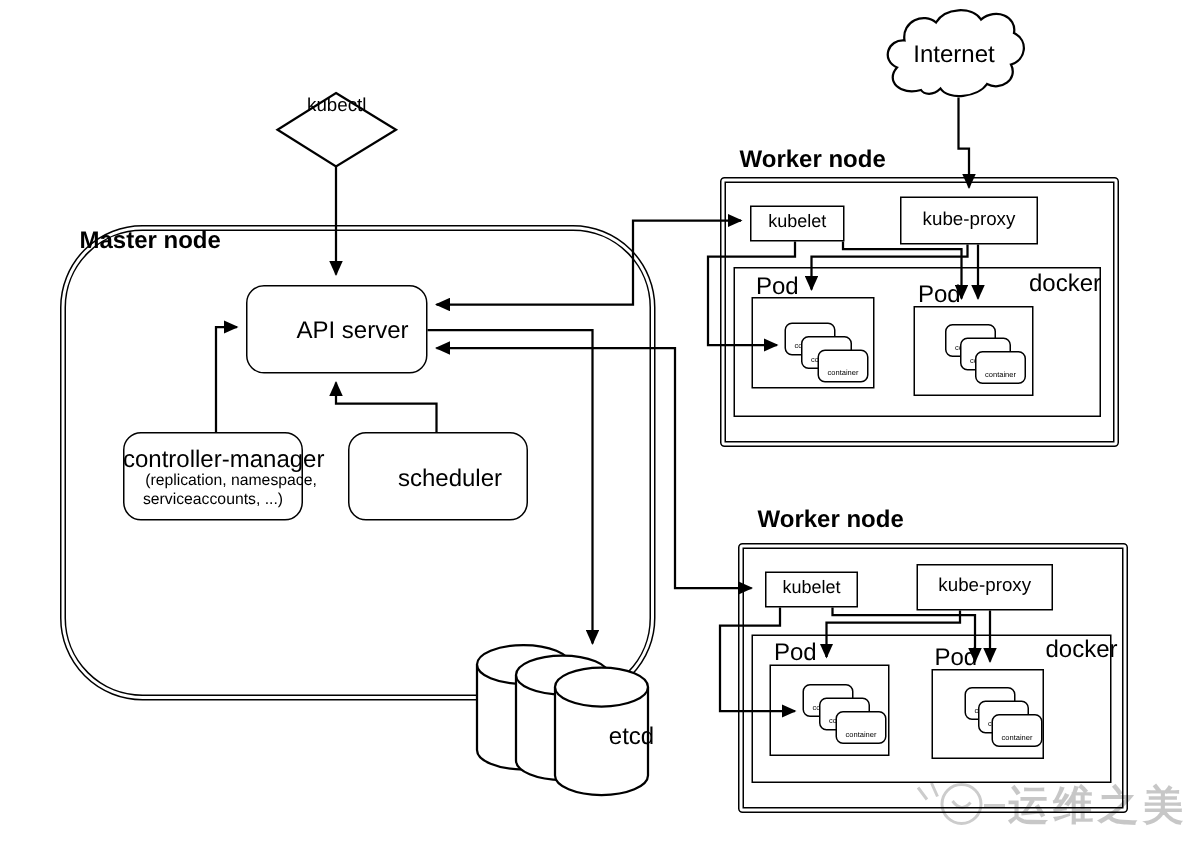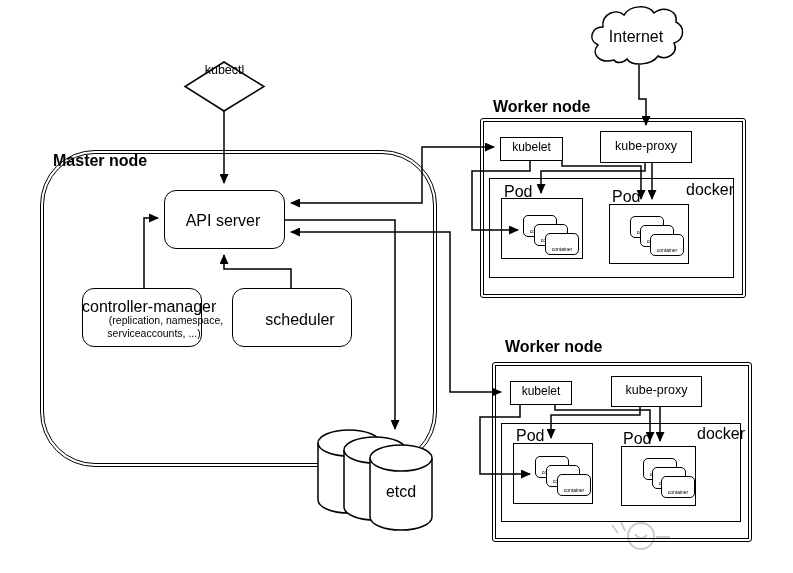--- a/index.html
+++ b/index.html
@@ -140,35 +140,36 @@
     <g fill="none" stroke="rgba(0,0,0,0.20)" stroke-width="2">
       <circle cx="641" cy="536" r="13"></circle>
       <path d="M635,534 q6,8 12,1"></path>
       <path d="M612,525 l6,8 M621,522 l4,9"></path>
       <path d="M656,537 h14"></path>
     </g>
   </svg>
 
   <div class="lbl bold txtlayer" style="left:53px;top:128px;margin-top:24px;">Master node</div>
   <div class="lbl ctr txtlayer" style="left:185px;top:63px;width:79px;font-size:12.5px;">kubectl</div>
-  <div class="lbl ctr txtlayer" style="left:164px;top:212px;width:118px;">API server</div>
+  <div class="lbl ctr txtlayer" style="left:176px;top:212px;width:118px;">API server</div>
   <div class="lbl ctr txtlayer" style="left:82px;top:298px;width:120px;">controller-manager</div>
-  <div class="lbl ctr small txtlayer" style="left:82px;top:314px;width:144px;padding-left:12px;">(replication, namespace,</div>
-  <div class="lbl ctr small txtlayer" style="left:82px;top:327px;width:120px;margin-left:12px;">serviceaccounts, ...)</div>
+  <div class="lbl ctr small txtlayer" style="left:82px;top:314px;width:144px;">(replication, namespace,</div>
+  <div class="lbl ctr small txtlayer" style="left:82px;top:327px;width:120px;">serviceaccounts, ...)</div>
   <div class="lbl ctr txtlayer" style="left:232px;top:311px;width:136px;">scheduler</div>
-  <div class="lbl ctr txtlayer" style="left:371px;top:483px;width:60px;">etcd</div>
+  <div class="lbl ctr txtlayer" style="left:371px;top:483px;width:60px;padding-left:20px;">etcd</div>
   <div class="lbl ctr txtlayer" style="left:596px;top:28px;width:80px;">Internet</div>
 
   <div class="lbl bold txtlayer" style="left:493px;top:98px;">Worker node</div>
   <div class="lbl ctr txtlayer" style="left:500px;top:141px;width:63px;font-size:12px;">kubelet</div>
   <div class="lbl ctr txtlayer" style="left:600px;top:139px;width:92px;font-size:12.5px;">kube-proxy</div>
   <div class="lbl txtlayer" style="left:686px;top:181px;">docker</div>
   <div class="lbl txtlayer" style="left:504px;top:183px;">Pod</div>
   <div class="lbl txtlayer" style="left:612px;top:188px;">Pod</div>
 
   <div class="lbl bold txtlayer" style="left:505px;top:338px;">Worker node</div>
   <div class="lbl ctr txtlayer" style="left:510px;top:385px;width:62px;font-size:12px;">kubelet</div>
   <div class="lbl ctr txtlayer" style="left:611px;top:383px;width:91px;font-size:12.5px;">kube-proxy</div>
   <div class="lbl txtlayer" style="left:697px;top:425px;">docker</div>
   <div class="lbl txtlayer" style="left:516px;top:427px;">Pod</div>
   <div class="lbl txtlayer" style="left:623px;top:430px;">Pod</div>
 
+  <div id="watermark-text">运维之美</div>
 </div>
 
 </body></html>

